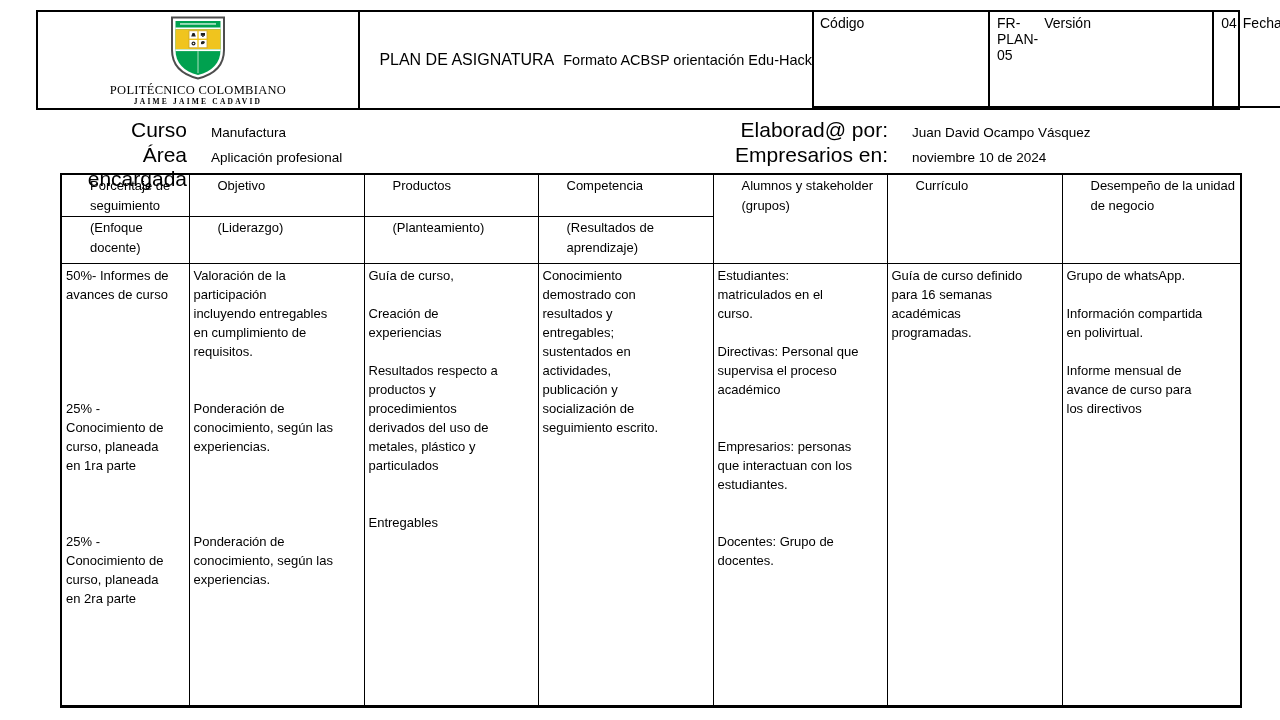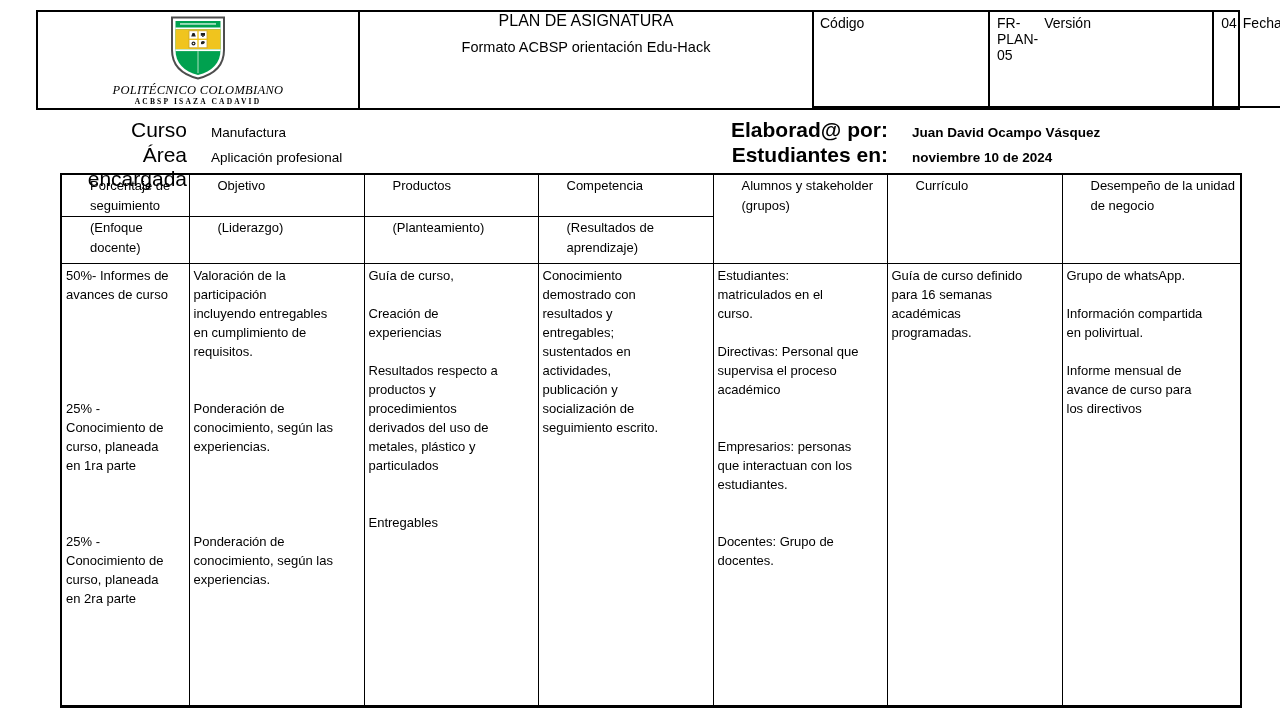--- a/index.html
+++ b/index.html
@@ -16,41 +16,41 @@
     position:absolute; left:36px; top:10px; width:1204px; height:100px;
     border:2px solid var(--border, #000); display:flex;
   }
   .logo-cell {
     width:322px; border-right:2px solid var(--border, #000);
     display:flex; flex-direction:column; align-items:center; justify-content:center;
     padding-top:2px;
   }
   .logo-name {
     font-family:"Liberation Serif", serif; font-size:12.5px; line-height:13px;
-    letter-spacing:0.3px; margin-top:2px; white-space:nowrap;font-style:italic;
+    letter-spacing:0.3px; margin-top:2px; white-space:nowrap;
   }
   .logo-sub {
     font-family:"Liberation Serif", serif; font-size:7.5px; font-weight:bold;
     letter-spacing:2.2px; line-height:10px; white-space:nowrap;
   }
   .title-cell {
     flex:1; border-right:2px solid var(--border, #000);
-    display:flex; flex-direction:column; align-items:center; justify-content:flex-start; gap:9px;
+    display:flex; align-items:center; justify-content:flex-end; gap:9px;
   }
   .doc-title { font-size:16px; }
   .doc-subtitle { font-size:14.5px; }
   .meta-cell { width:424px; display:flex; flex-direction:row; }
   .meta-row { flex:1; display:flex; border-bottom:2px solid var(--border, #000); }
   .meta-row:last-child { border-bottom:none;gap:18px; }
   .meta-label { width:176px; border-right:2px solid var(--border, #000); font-size:14px; padding:3px 0 0 6px; }
   .meta-value { flex:1; font-size:14px; padding:3px 0 0 7px; }
 
   
   .info-left  { position:absolute; left:60px;  top:118px; }
-  .info-right { position:absolute; left:690px; top:118px;font-weight:bold; }
+  .info-right { position:absolute; left:690px; top:118px; }
   .info-row { display:flex; align-items:baseline; height:25px; }
   .info-label { font-size:21px; }
   .info-left  .info-label { width:127px; text-align:right; }
   .info-right .info-label { width:198px; text-align:right; }
   .info-value { margin-left:24px; font-size:13.5px; }
 
   
   .main-table {
     position:absolute; left:60px; top:173px; width:1180px;
     border-collapse:collapse; table-layout:fixed;
@@ -87,21 +87,21 @@
         <line x1="19" y1="23.3" x2="37" y2="23.3" stroke="var(--logo-yellow,#F0C41E)" stroke-width="1.4"></line>
         <path d="M22.5 17 h2 l1.3 3.5 h-4.6 Z" fill="#222222"></path>
         <rect x="30.8" y="17" width="4.2" height="2.8" fill="#222222"></rect>
         <rect x="32.2" y="19.8" width="1.4" height="1.2" fill="#222222"></rect>
         <circle cx="23.5" cy="27.5" r="2" fill="#222222"></circle>
         <circle cx="23.5" cy="27.5" r="0.8" fill="#ffffff"></circle>
         <path d="M31 26 q2 -2 4 0 q-1 3 -4 2 Z" fill="#222222"></path>
         <rect x="27.4" y="35.1" width="1.2" height="22" fill="#8fd6ac"></rect>
       </svg>
       <div class="logo-name">POLITÉCNICO COLOMBIANO</div>
-      <div class="logo-sub">ACBSP ISAZA CADAVID</div>
+      <div class="logo-sub">JAIME JAIME CADAVID</div>
     </div>
 
     <div class="title-cell">
       <div class="doc-title">PLAN DE ASIGNATURA</div>
       <div class="doc-subtitle">Formato ACBSP orientación Edu-Hack</div>
     </div>
 
     <div class="meta-cell">
       <div class="meta-row">
         <div class="meta-label">Código</div>
@@ -132,21 +132,21 @@
       <div class="info-value">Aplicación profesional</div>
     </div>
   </div>
 
   <div class="info-right">
     <div class="info-row">
       <div class="info-label">Elaborad@ por:</div>
       <div class="info-value">Juan David Ocampo Vásquez</div>
     </div>
     <div class="info-row">
-      <div class="info-label">Estudiantes en:</div>
+      <div class="info-label">Empresarios en:</div>
       <div class="info-value">noviembre 10 de 2024</div>
     </div>
   </div>
 
   <table class="main-table">
     <colgroup>
       <col style="width:128px">
         <col style="width:175px">
         <col style="width:174px">
       <col style="width:175px">

